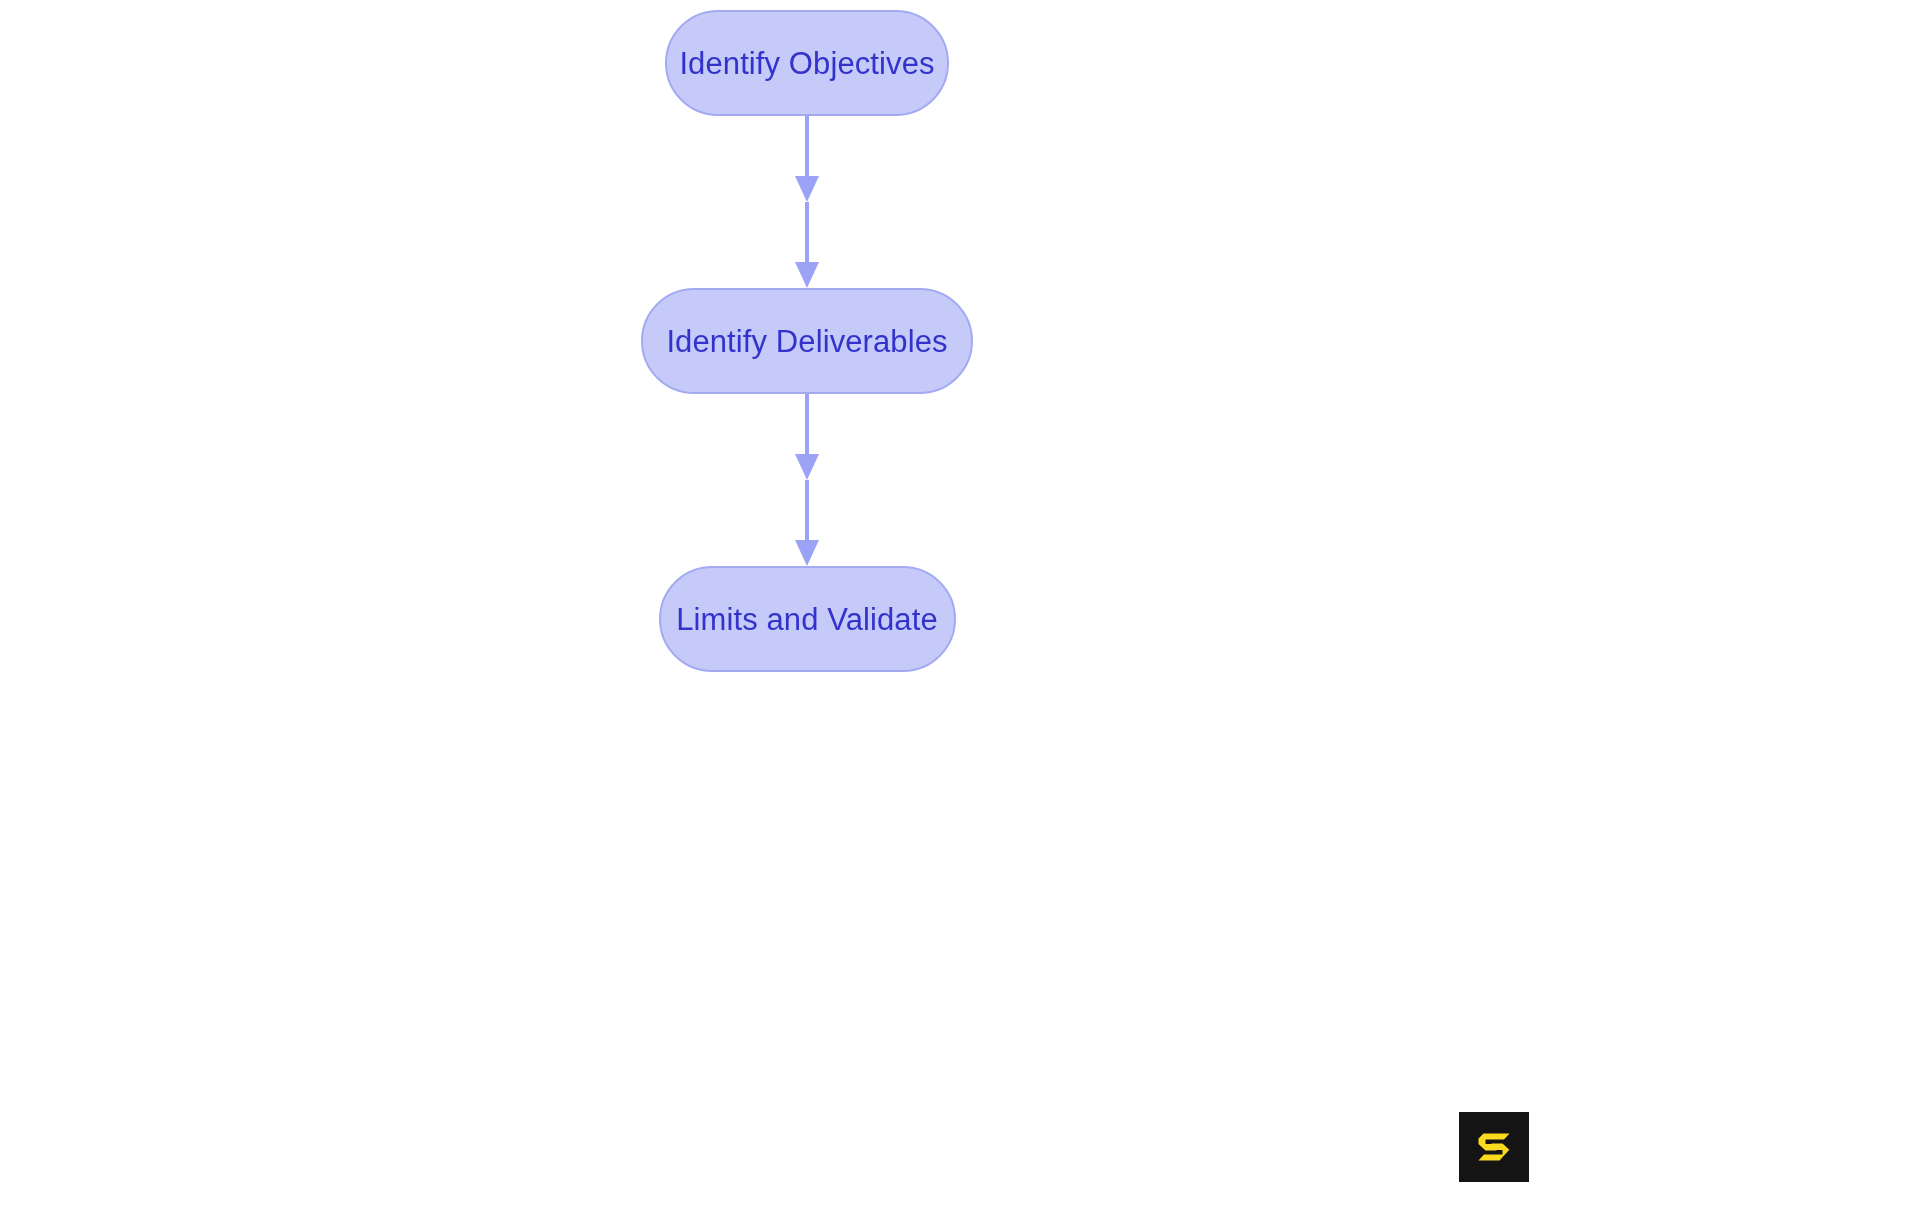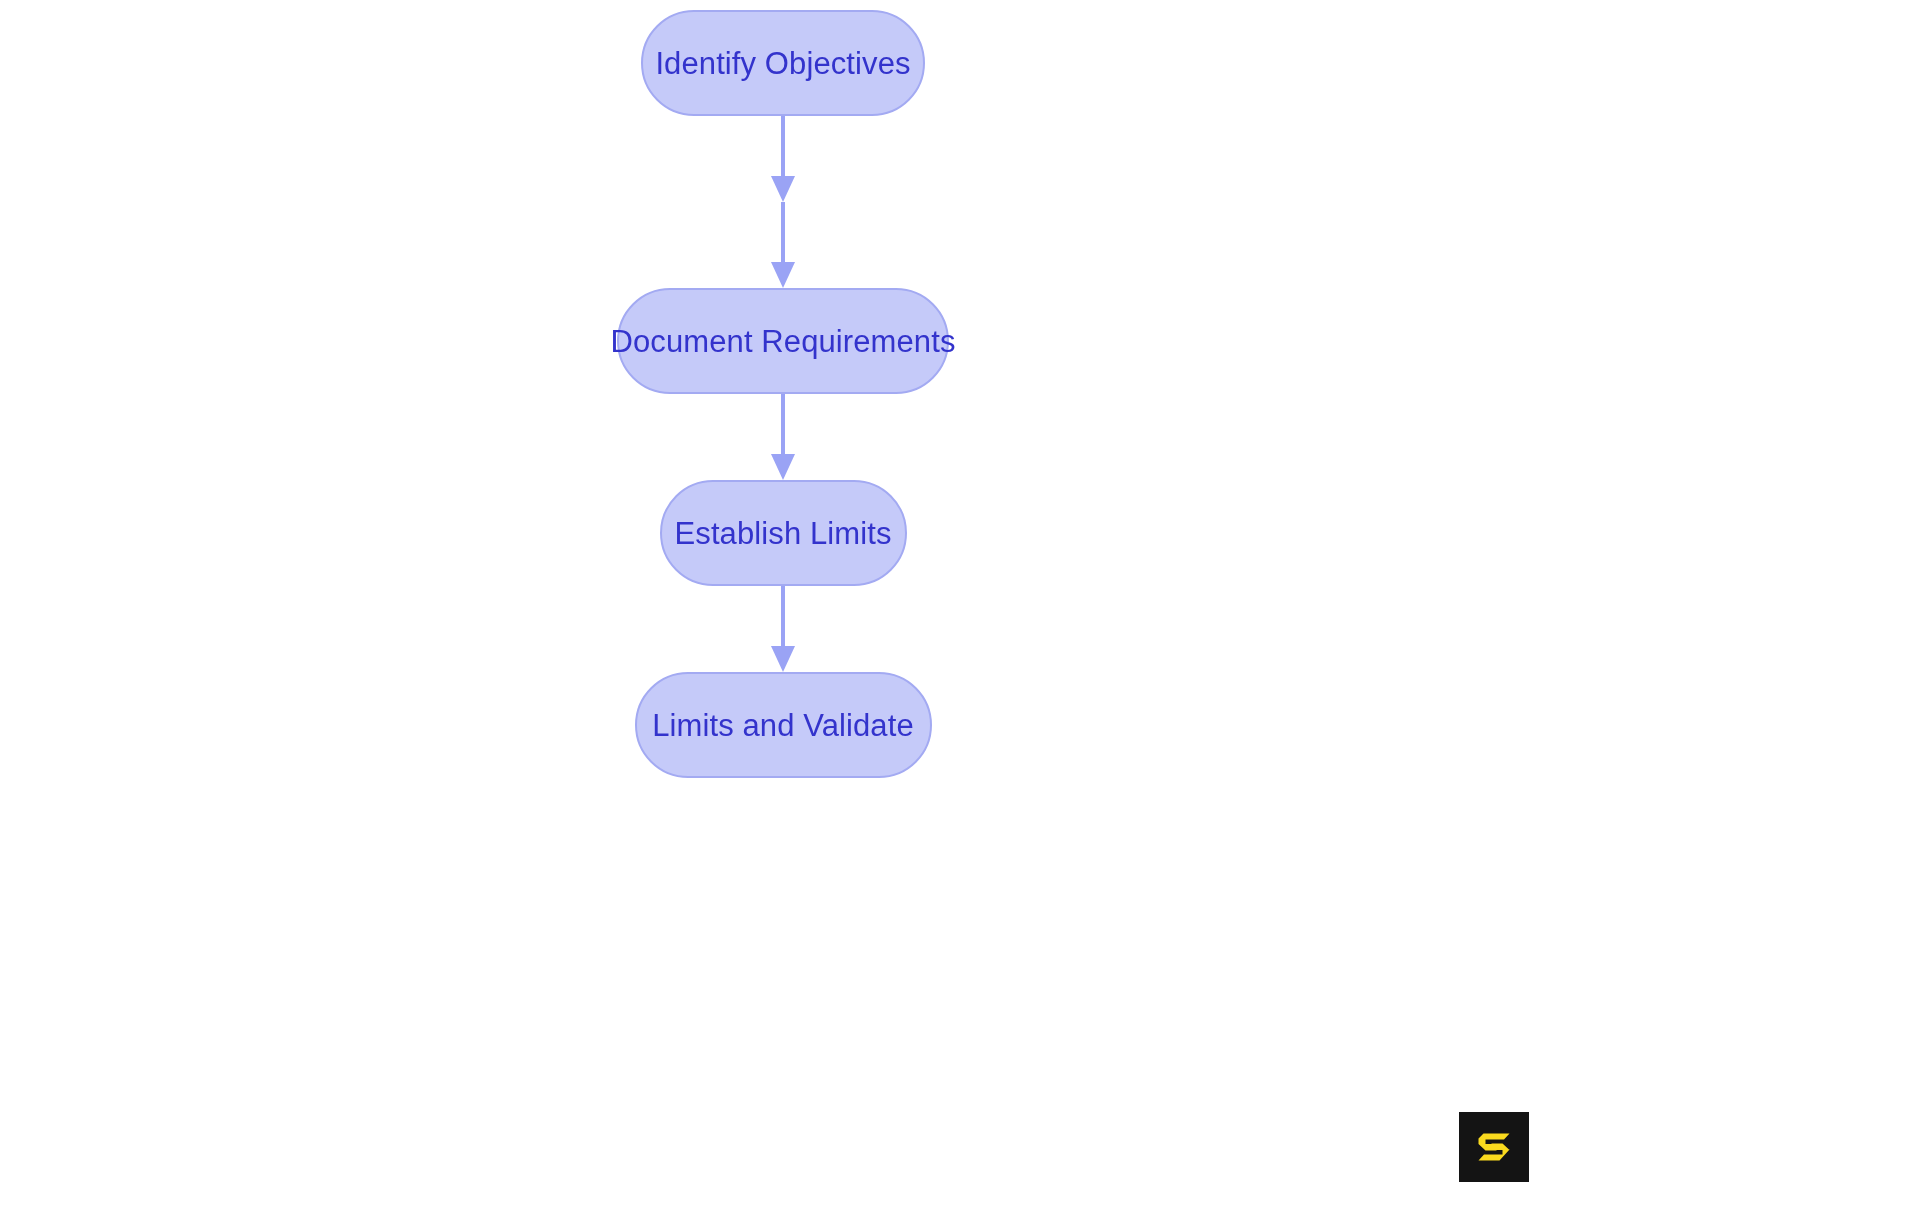--- a/index.html
+++ b/index.html
@@ -22,20 +22,21 @@
   }
 
   .flow-column {
     position: absolute;
     left: 0;
     top: 0;
     width: 1920px;
     display: flex;
     flex-direction: column;
     align-items: center;
+    padding-left: 24px;
   }
 
   .flow-node {
     box-sizing: border-box;
     height: 106px;
     background: #c5caf9;
     border: 2px solid #a3aaf2;
     border-radius: 53px;
     display: flex;
     align-items: center;
@@ -87,31 +88,28 @@
       <polygon points="8,60 32,60 20,86" fill="#9aa3f5"></polygon>
     </svg>
 
 
     <svg class="flow-connector" viewBox="0 0 40 86">
       <line x1="20" y1="0" x2="20" y2="62" stroke="#9aa3f5" stroke-width="4"></line>
       <polygon points="8,60 32,60 20,86" fill="#9aa3f5"></polygon>
     </svg>
 
     <div class="flow-node" style="width:332px">
-      <span class="flow-node-label">Document Requirements</span>
+      <span class="flow-node-label">Identify Deliverables</span>
     </div>
 
     <svg class="flow-connector" viewBox="0 0 40 86">
       <line x1="20" y1="0" x2="20" y2="62" stroke="#9aa3f5" stroke-width="4"></line>
       <polygon points="8,60 32,60 20,86" fill="#9aa3f5"></polygon>
     </svg>
 
-    <div class="flow-node" style="width:247px">
-      <span class="flow-node-label">Establish Limits</span>
-    </div>
 
     <svg class="flow-connector" viewBox="0 0 40 86">
       <line x1="20" y1="0" x2="20" y2="62" stroke="#9aa3f5" stroke-width="4"></line>
       <polygon points="8,60 32,60 20,86" fill="#9aa3f5"></polygon>
     </svg>
 
     <div class="flow-node" style="width:297px">
       <span class="flow-node-label">Limits and Validate</span>
     </div>
 

